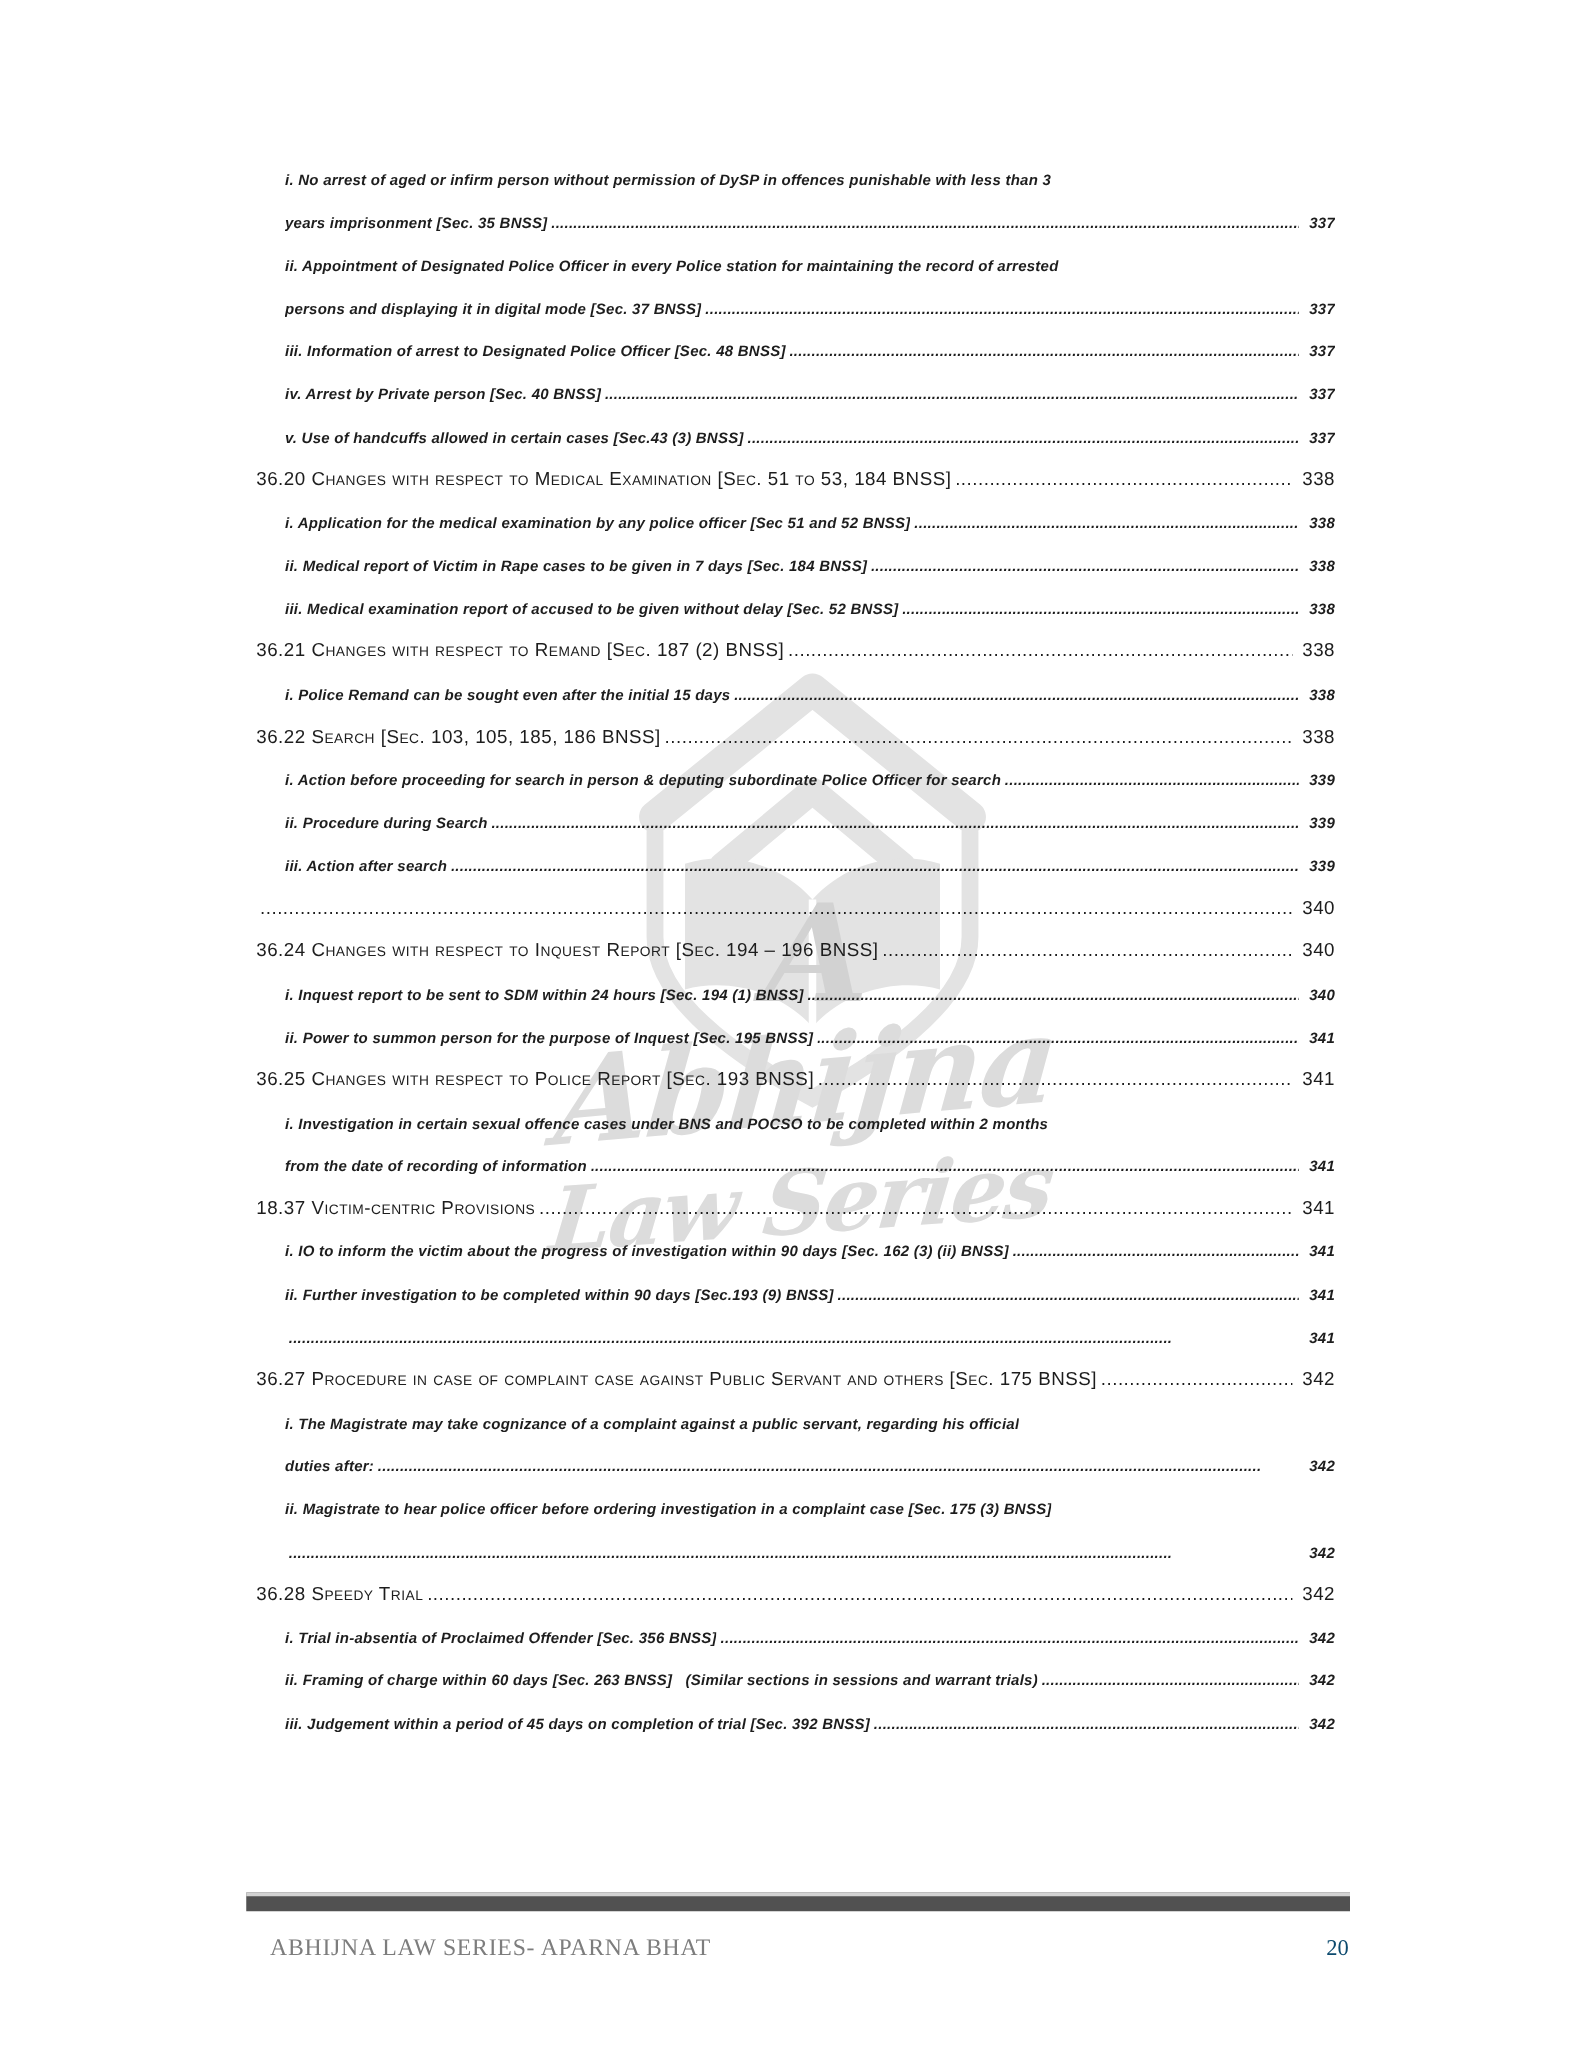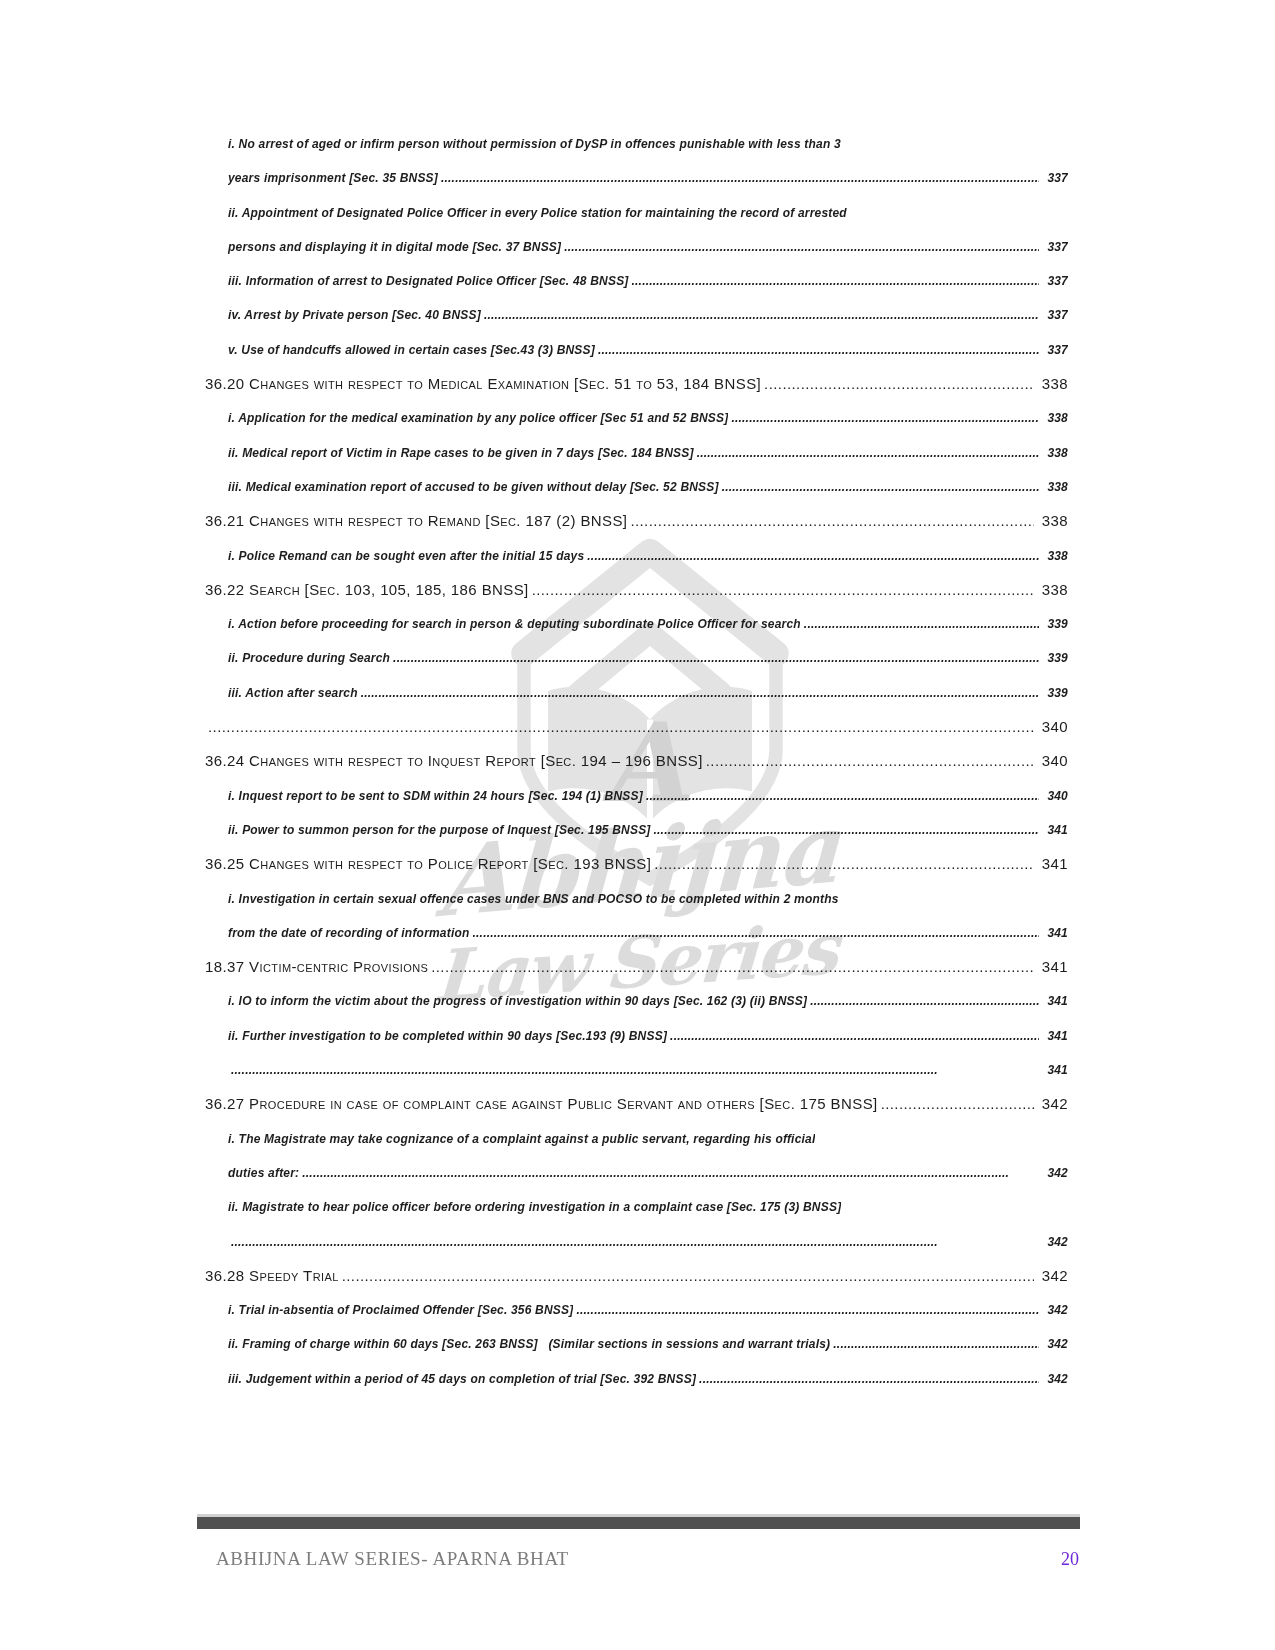--- a/index.html
+++ b/index.html
@@ -83,21 +83,21 @@
     display: flex;
     justify-content: space-between;
     align-items: baseline;
     font-family: "Liberation Serif", serif;
     font-size: 19px;
     letter-spacing: 0.6px;
     color: #7d7d7d;
     z-index: 1;
     margin-left: 11px;
   }
-  .footer-page { font-size: 18px; letter-spacing: 0; color: #6d28d9; }
+  .footer-page { font-size: 18px; letter-spacing: 0; color: #0c4a6e; }
 </style>
 </head>
 <body>
 
 <div class="page">
 
   <div class="watermark">
     <svg class="wm-logo" viewBox="0 0 220 250" xmlns="http://www.w3.org/2000/svg">
       <path d="M26 88 L110 20 L194 88" fill="none" stroke="#e3e3e3" stroke-width="17" stroke-linecap="round" stroke-linejoin="round"></path>
       <path d="M62 114 L110 74 L158 114" fill="none" stroke="#e3e3e3" stroke-width="14" stroke-linecap="round" stroke-linejoin="round"></path>

